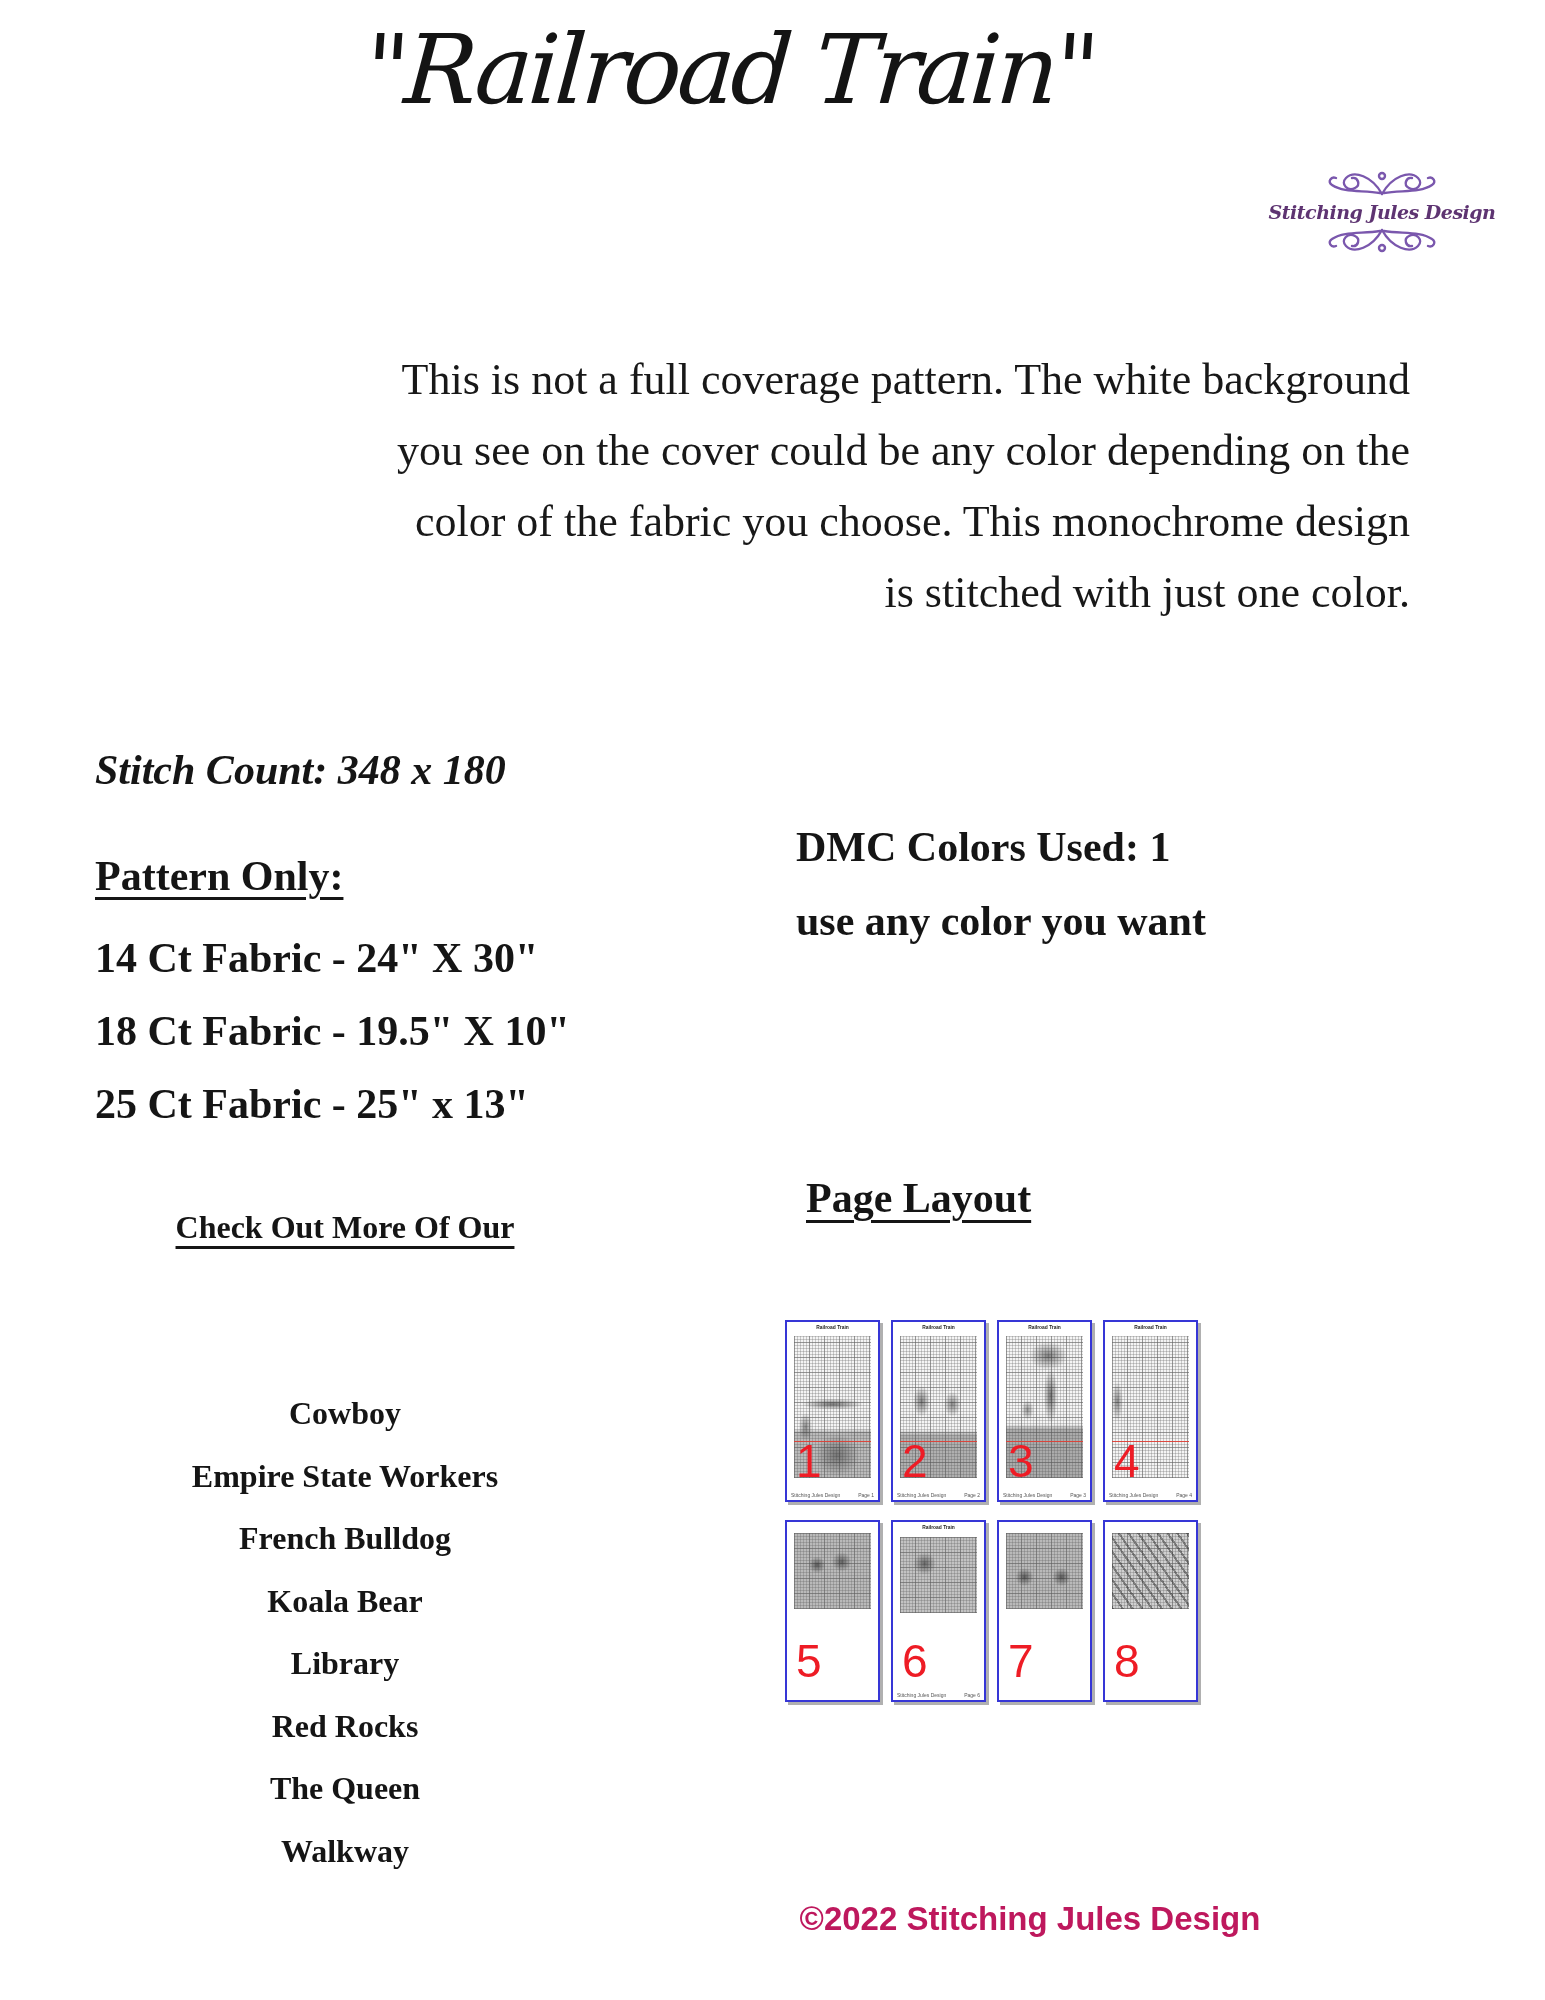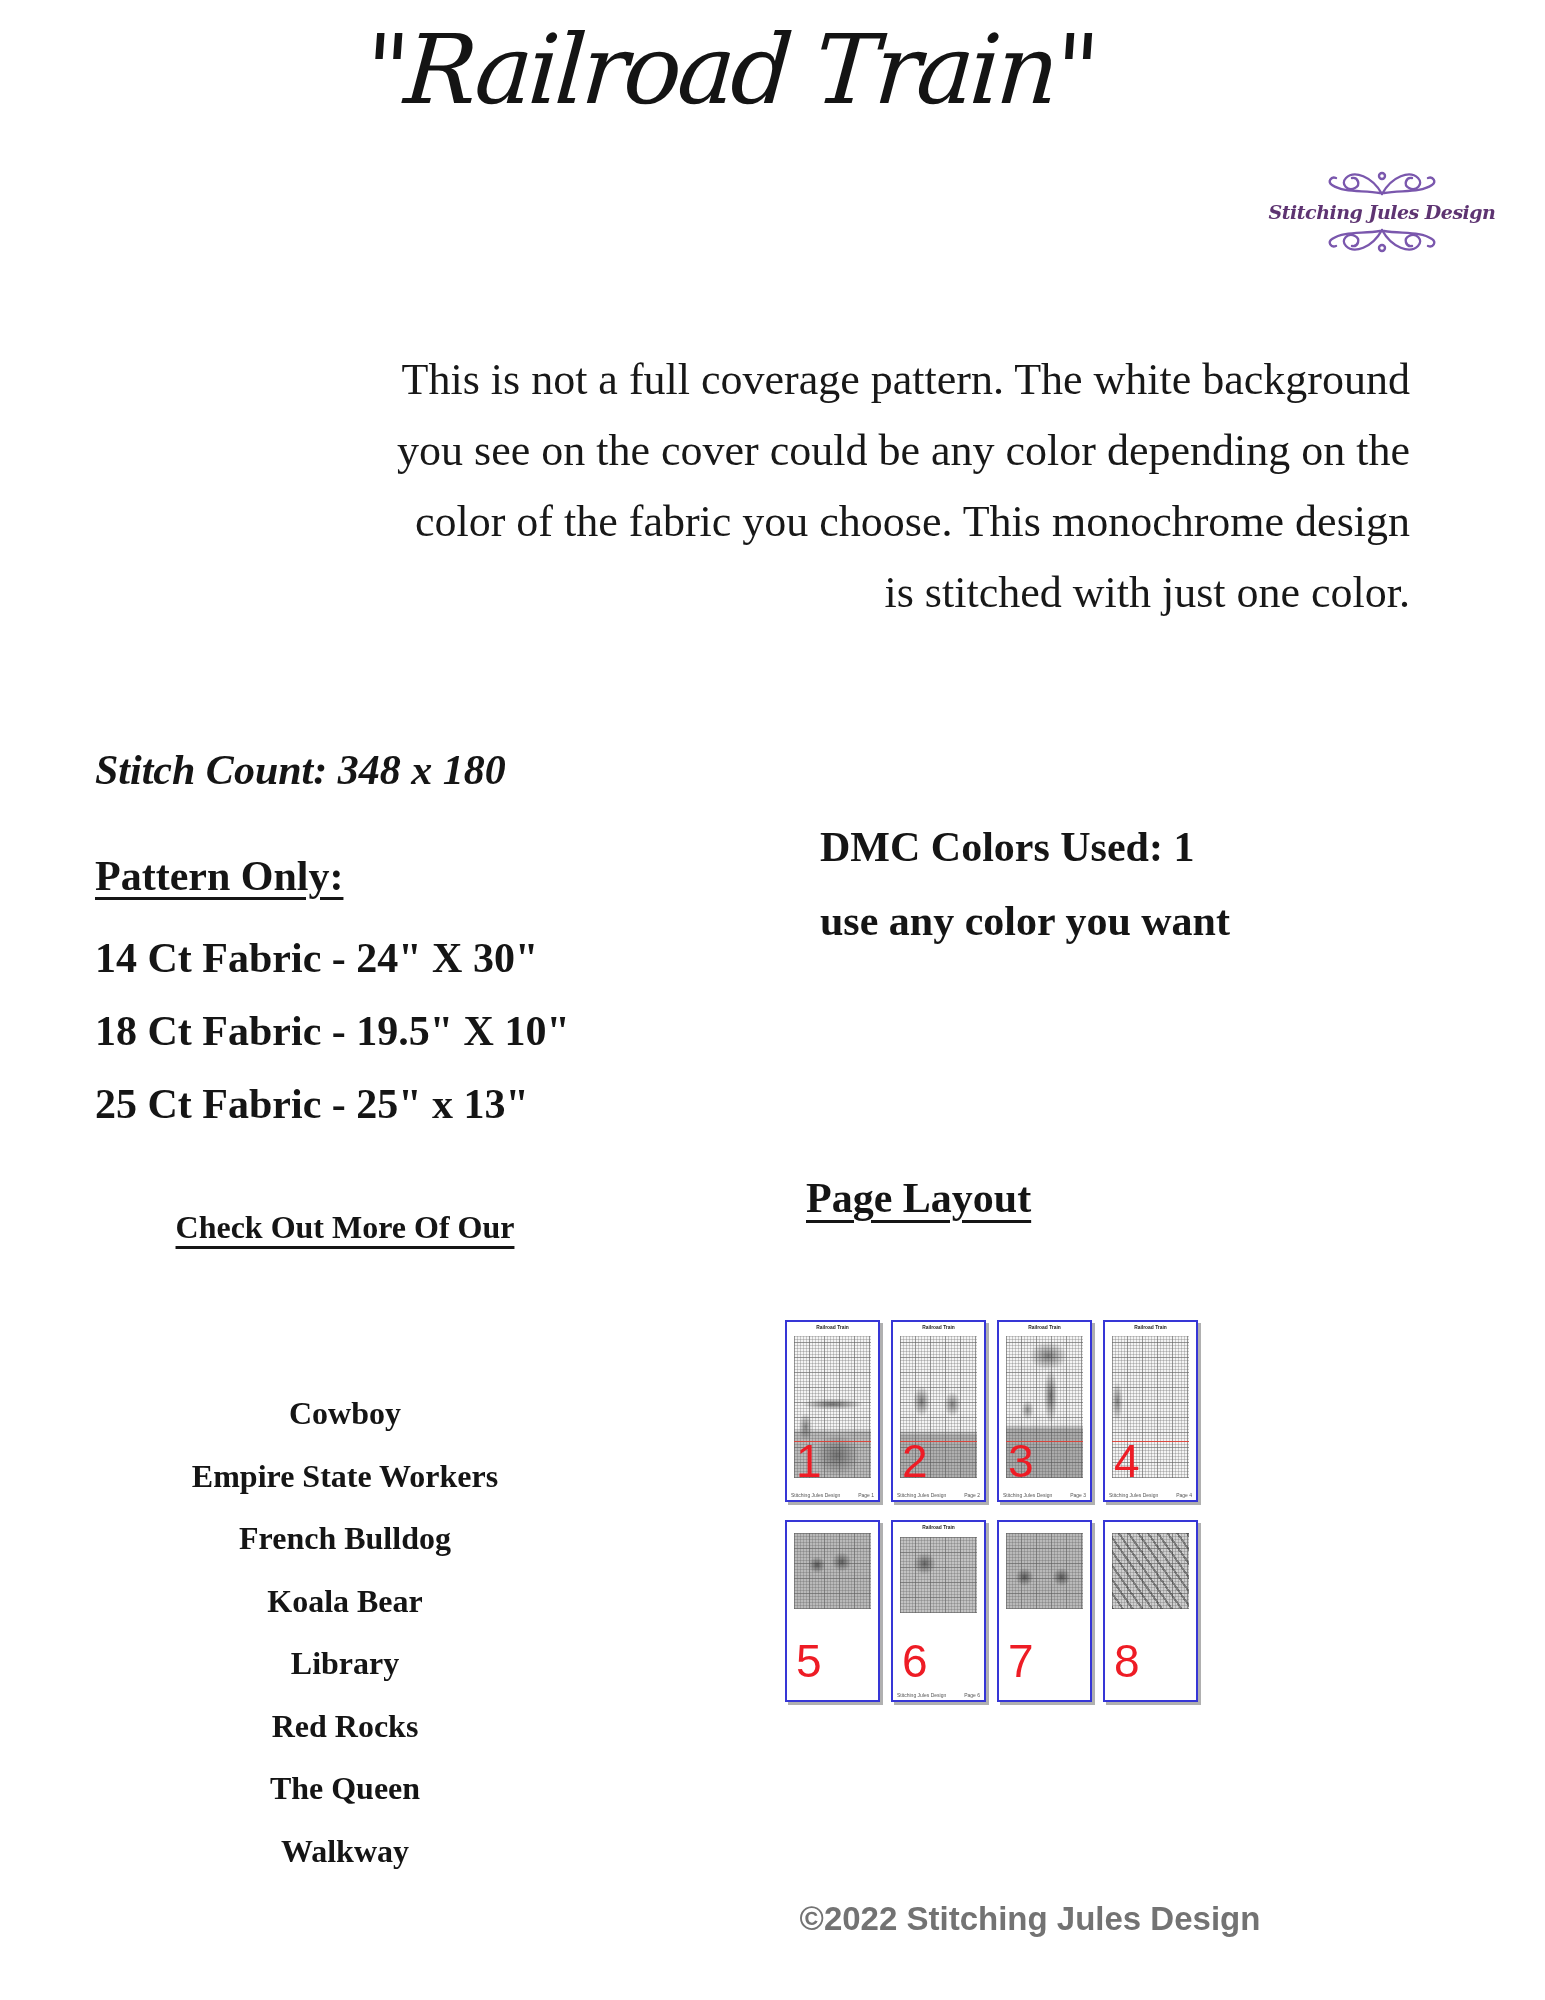--- a/index.html
+++ b/index.html
@@ -44,21 +44,21 @@
 
   
   .stitch-count { position:absolute; left:95px; top:746px; font-size:42px; font-weight:700;font-style:italic; }
   .pattern-only {
     position:absolute; left:95px; top:852px; font-size:42px; font-weight:700;
     text-decoration:underline; text-decoration-thickness:3px; text-underline-offset:7px;
   }
   .fabric-list { position:absolute; left:95px; top:922px; font-size:42px; font-weight:700; line-height:73px; }
 
   
-  .dmc { position:absolute; left:820px; top:810px; font-size:42px; font-weight:700; line-height:74px; }
+  .dmc { position:absolute; left:796px; top:810px; font-size:42px; font-weight:700; line-height:74px; }
 
   
   .more-heading {
     position:absolute; left:95px; top:1196px; width:500px; text-align:center;
     font-size:32px; font-weight:700; line-height:63px;
   }
   .more-heading div {
     text-decoration:underline; text-decoration-thickness:3px; text-underline-offset:8px;
   }
   .design-list {
@@ -143,21 +143,21 @@
     radial-gradient(circle 13px at 24% 58%, rgba(30,30,30,.6), transparent 70%),
     radial-gradient(circle 13px at 72% 58%, rgba(30,30,30,.6), transparent 70%),
     linear-gradient(rgba(90,90,90,.38), rgba(90,90,90,.38)); }
   .thumb:nth-child(8) { --blobs:
     repeating-linear-gradient(55deg, rgba(40,40,40,.45) 0 2px, transparent 2px 8px),
     linear-gradient(rgba(100,100,100,.25), rgba(100,100,100,.25)); }
 
   
   .copyright {
     position:absolute; left:770px; top:1900px; width:520px; text-align:center;
-    font-family:"Liberation Sans", sans-serif; font-weight:700; font-size:33px; color:#737373;
+    font-family:"Liberation Sans", sans-serif; font-weight:700; font-size:33px; color:#be185d;
   }
 </style>
 </head>
 <body>
 
 <div class="doc-title">"Railroad Train"</div>
 
 <div class="logo">
   <svg class="swirl top" viewBox="0 0 160 34" width="160" height="34">
     <g fill="none" stroke="currentColor" stroke-width="2.4" stroke-linecap="round">

